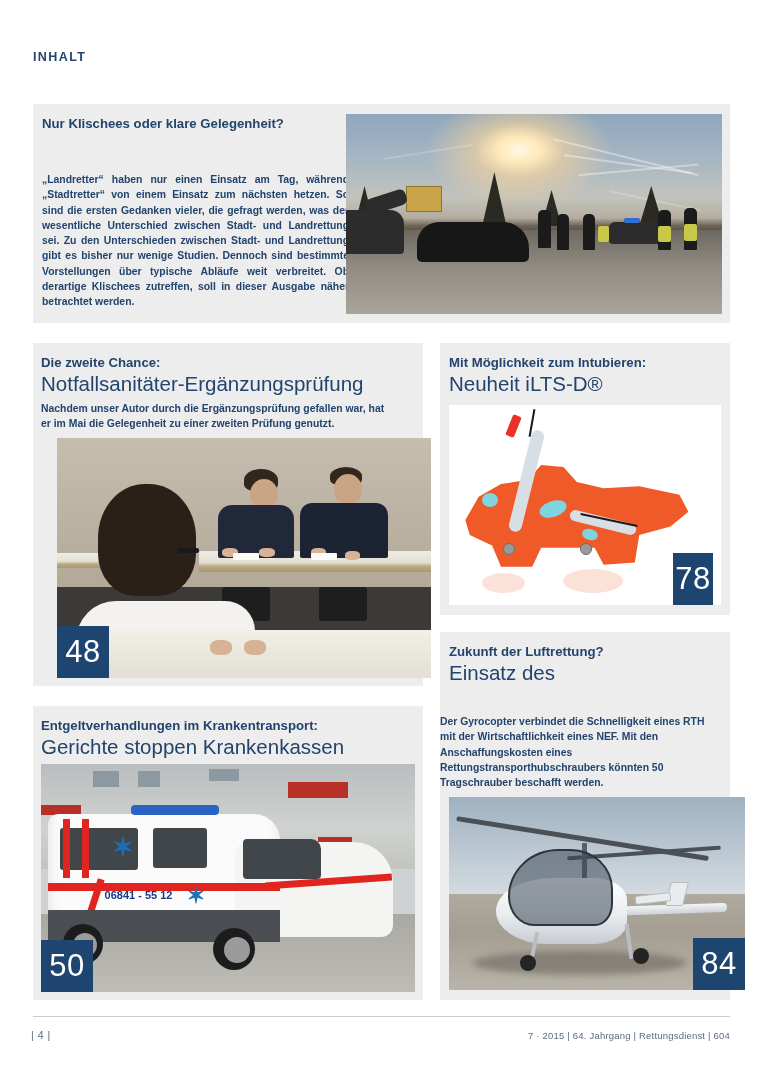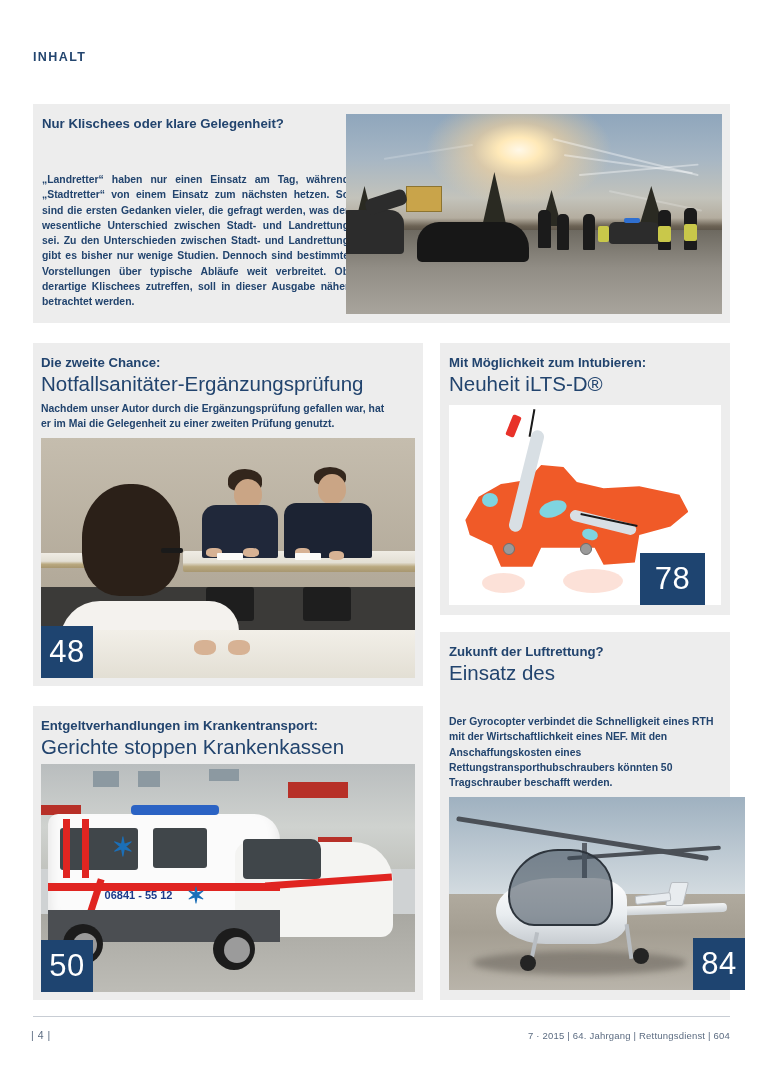--- a/index.html
+++ b/index.html
@@ -157,21 +157,21 @@
     border-radius: 2px;
   }
   .ph-accident .road {
     position: absolute;
     left: 0; right: 0; bottom: 0;
     height: 42%;
     background: linear-gradient(to bottom, #6d6960 0%, #918d85 45%, #a8a49c 100%);
   }
 
   
-  .ph-exam { background: #b9b2a4; }
+  .ph-exam { background: #b9b2a4; margin-left: 16px; }
   .ph-exam .wall {
     position: absolute; left:0; right:0; top:0; height: 62%;
     background: linear-gradient(to bottom, #c5bdae, #b2a999);
   }
   .ph-exam .wall-dark {
     position: absolute; left:0; right:0; top: 62%; bottom: 0;
     background: #3b3a38;
   }
   .ph-exam .table-far {
     position: absolute;
@@ -501,31 +501,31 @@
         <div class="wire" style="left:30%; top:2%; width:2px; height:28px; transform:rotate(10deg);"></div>
         <div class="tube" style="left:26%; top:12%; width:13px; height:52%; transform:rotate(14deg); border-radius:7px;"></div>
         <div class="cuff" style="left:33%; top:48%; width:28px; height:16px; transform:rotate(-18deg);"></div>
         <div class="cuff" style="left:12%; top:44%; width:16px; height:14px;"></div>
         <div class="tube" style="left:44%; top:56%; width:68px; height:11px; transform:rotate(14deg);"></div>
         <div class="cuff" style="left:49%; top:62%; width:16px; height:11px; transform:rotate(14deg);"></div>
         <div class="wire" style="left:48%; top:57%; width:58px; height:2px; transform:rotate(12deg);"></div>
         <div class="screw" style="left:20%; top:69%; width:10px; height:10px;"></div>
         <div class="screw" style="left:48%; top:69%; width:10px; height:10px;"></div>
       </div>
-      <div class="badge" style="right:16px; top:148px; width:65px; height:52px; font-size:31px;margin-left:19px;">78</div>
+      <div class="badge" style="right:8px; top:148px; width:40px; height:52px; font-size:31px;margin-left:19px;">78</div>
     </div>
   </div>
 
   <div class="card" style="left:440px; top:632px; width:290px; height:368px;">
 
     <div class="kicker" style="position:absolute; left:9px; top:12px; font-size:13.2px;">Zukunft der Luftrettung?</div>
 
     <div class="headline" style="position:absolute; left:9px; top:30px; font-size:20.5px;">Einsatz des</div>
 
-    <div class="body-text" style="position:absolute; left:9px; top:82px; width:265px; font-size:10.4px;">Der Gyrocopter verbindet die Schnelligkeit eines RTH mit der Wirtschaftlichkeit eines NEF. Mit den Anschaffungskosten eines Rettungstransporthubschraubers könnten 50 Tragschrauber beschafft werden.</div>
+    <div class="body-text" style="position:absolute; left:0; top:82px; width:265px; font-size:10.4px;">Der Gyrocopter verbindet die Schnelligkeit eines RTH mit der Wirtschaftlichkeit eines NEF. Mit den Anschaffungskosten eines Rettungstransporthubschraubers könnten 50 Tragschrauber beschafft werden.</div>
 
     <div class="photo ph-gyro" style="left:9px; top:165px; width:272px; height:193px;">
       <div class="photo-inner">
         <div class="sky"></div>
         <div class="apron"></div>
         <div class="rotor" style="left:2%; top:20%; width:86%; height:5px; transform:rotate(9deg);"></div>
         <div class="rotor" style="left:40%; top:28%; width:52%; height:4px; transform:rotate(-4deg);"></div>
         <div class="mast" style="left:45%; top:24%; width:5px; height:22%;"></div>
         <div class="shadow" style="left:8%; top:80%; width:72%; height:12%;"></div>
         <div class="tailboom" style="left:52%; top:56%; width:42%; height:9px; transform:rotate(-2deg);"></div>

